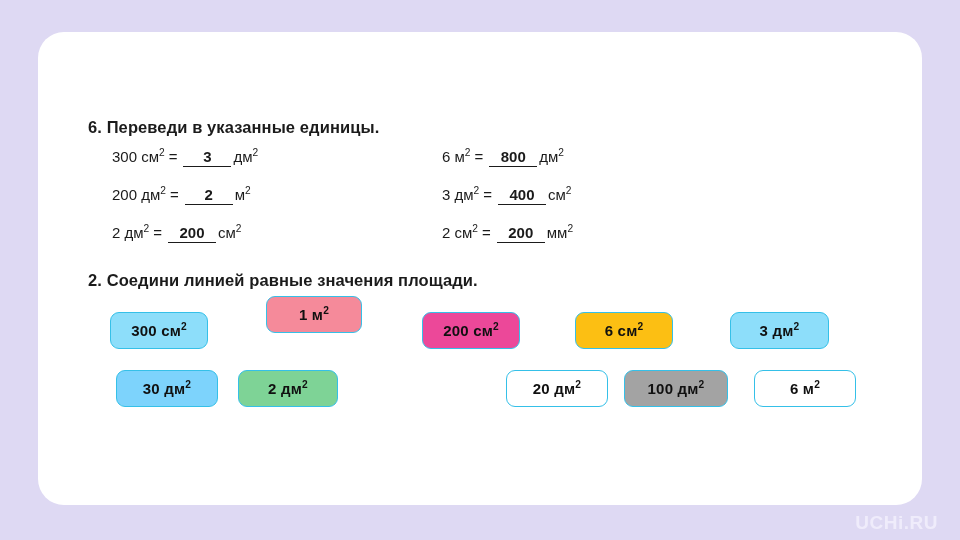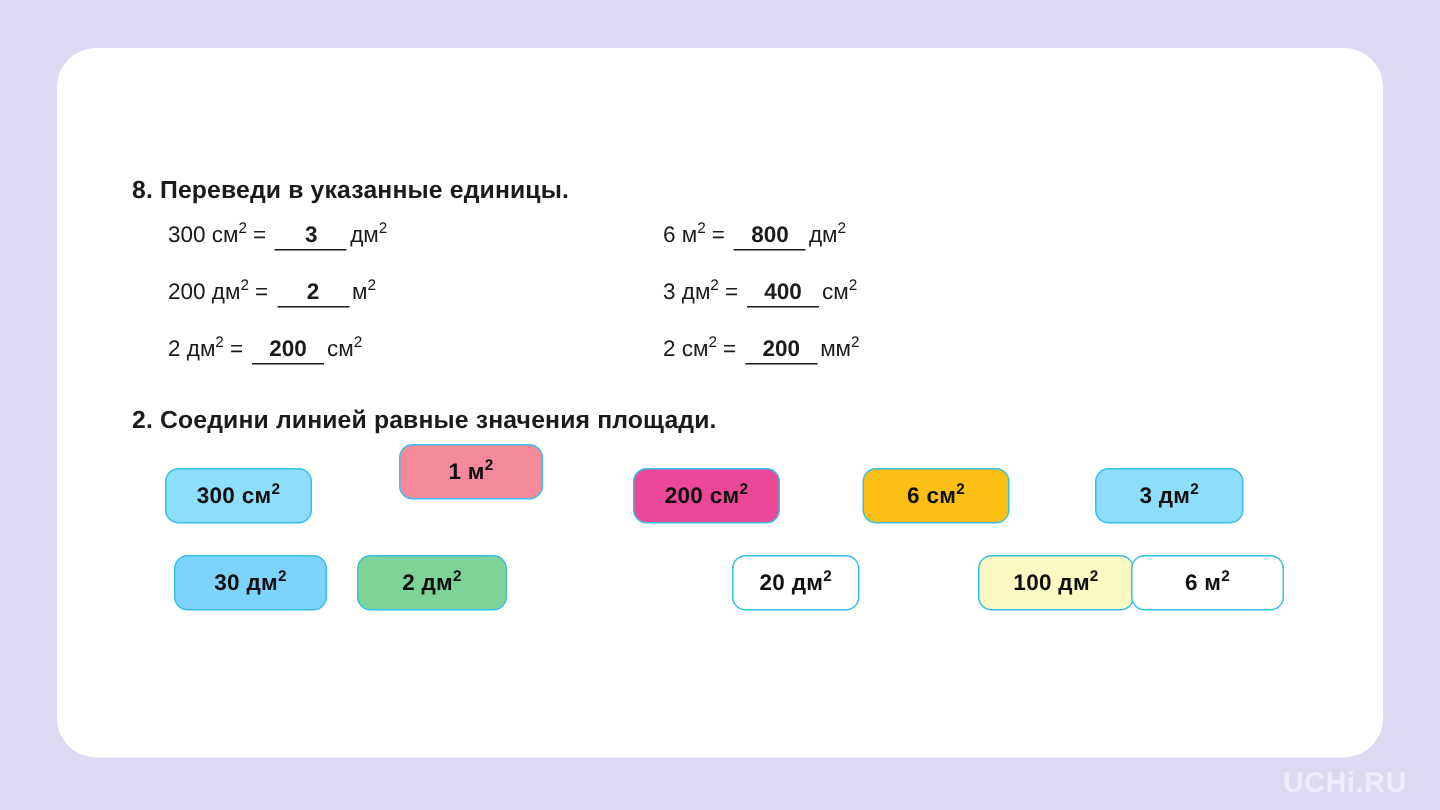--- a/index.html
+++ b/index.html
@@ -112,21 +112,21 @@
     pointer-events: auto;
     white-space: nowrap;
     letter-spacing: 0.2px;
   }
 </style>
 </head>
 <body>
 
 <div id="card"></div>
 
-<div class="task-heading" id="task1-heading">8. Переведи в указанные единицы.</div>
+<div class="task-heading" id="task1-heading">6. Переведи в указанные единицы.</div>
 
 <div id="task1-grid">
     <div class="eq-row">
       <div class="eq-col">
         <span class="eq">
           <span class="lhs">300 см<sup>2</sup></span>
           <span class="eqs">=</span>
           <span class="blank">3</span>
           <span>дм<sup>2</sup></span>
         </span>
@@ -195,24 +195,24 @@
     </div>
     <div class="chip" style="left: 730px; top: 312px; width: 99px; height: 37px; background: rgb(141, 222, 250); border-color: rgb(53, 192, 232);">
       <span>3 дм<sup>2</sup></span>
     </div>
     <div class="chip" style="left: 116px; top: 370px; width: 102px; height: 37px; background: #7dd3fc; border-color: rgb(53, 192, 232);">
       <span>30 дм<sup>2</sup></span>
     </div>
     <div class="chip" style="left: 238px; top: 370px; width: 100px; height: 37px; background: rgb(126, 211, 150); border-color: rgb(53, 192, 232);">
       <span>2 дм<sup>2</sup></span>
     </div>
-    <div class="chip" style="left: 488px; top: 370px; width: 85px; height: 37px; background: rgb(255, 255, 255); border-color: rgb(53, 192, 232);">
+    <div class="chip" style="left: 506px; top: 370px; width: 102px; height: 37px; background: rgb(255, 255, 255); border-color: rgb(53, 192, 232);">
       <span>20 дм<sup>2</sup></span>
     </div>
-    <div class="chip" style="left: 652px; top: 370px; width: 104px; height: 37px; background: #fef9c3; border-color: rgb(53, 192, 232);">
+    <div class="chip" style="left: 624px; top: 370px; width: 104px; height: 37px; background: #a3a3a3; border-color: rgb(53, 192, 232);">
       <span>100 дм<sup>2</sup></span>
     </div>
     <div class="chip" style="left: 754px; top: 370px; width: 102px; height: 37px; background: rgb(255, 255, 255); border-color: rgb(53, 192, 232);">
       <span>6 м<sup>2</sup></span>
     </div>
   </div>
 
 <div id="watermark">UCHi.RU</div>
 
 </body></html>

